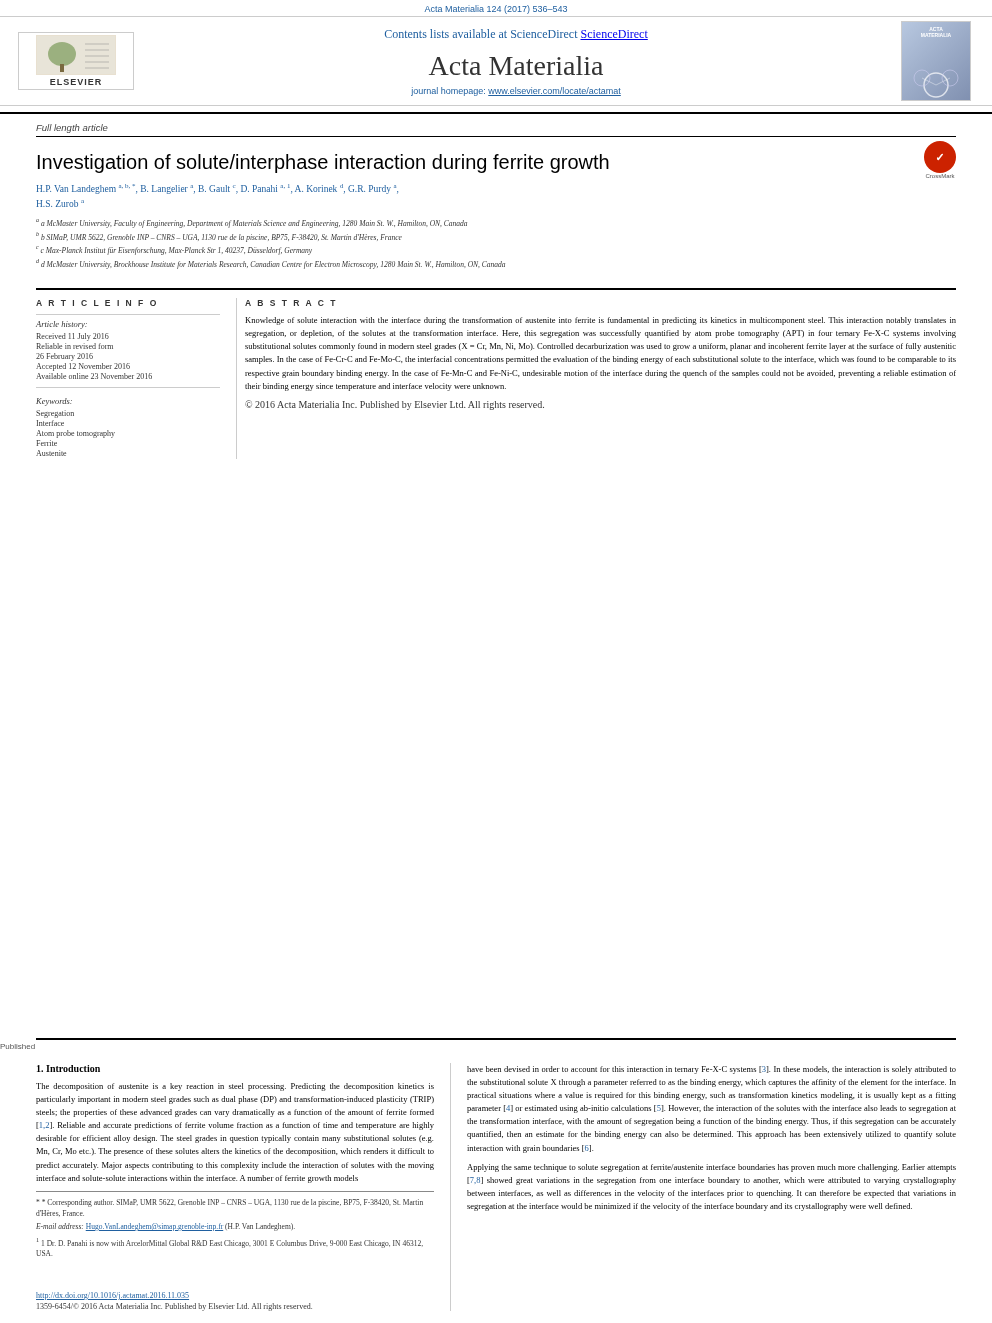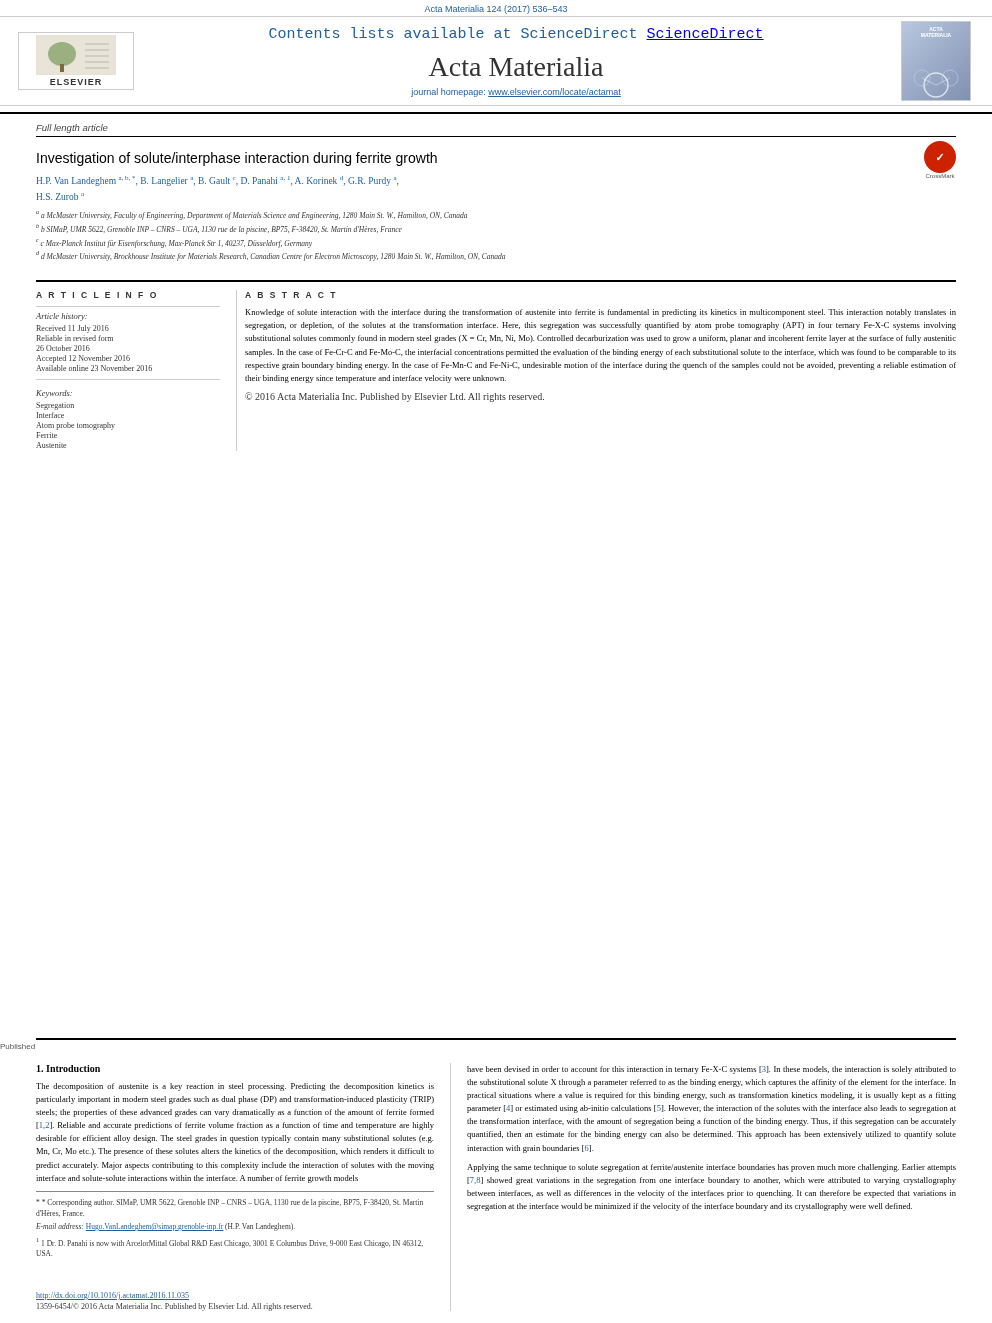--- a/index.html
+++ b/index.html
@@ -74,23 +74,23 @@
       color: #333;
       font-weight: bold;
       margin-top: 2px;
       letter-spacing: 1px;
     }
     .header-center {
       flex: 1;
       text-align: center;
     }
     .science-direct-link {
-      font-size: 15px;
-      color: #2060a0;
-      font-family: Liberation Mono, monospace;
+      font-size: 12px;
+      color: #2060a0;
+      font-family: Liberation Serif, serif;
       margin-bottom: 8px;
     }
     .journal-title-big {
       font-size: 28px;
       font-family: 'Times New Roman', Times, serif;
       color: #333;
       font-weight: normal;
       margin: 4px 0;
     }
     .homepage-link {
@@ -127,21 +127,21 @@
     .article-type {
       font-size: 9.5px;
       font-family: Arial, sans-serif;
       color: #444;
       font-style: italic;
       margin-bottom: 4px;
       border-bottom: 1px solid #000;
       padding-bottom: 3px;
     }
     .article-title {
-      font-size: 14px;
+      font-size: 20px;
       font-family: Arial, sans-serif;
       color: #000;
       font-weight: normal;
       margin: 8px 0 6px 0;
       line-height: 1.3;
     }
     .authors-line {
       font-size: 9.5px;
       color: #2060a0;
       margin-bottom: 4px;
@@ -410,21 +410,21 @@
     </div>
 
     <div class="info-abstract-row">
 
       <div class="left-col">
         <div class="section-label">A R T I C L E   I N F O</div>
         <div class="divider-light"></div>
         <div class="article-history-label">Article history:</div>
         <div class="article-history-item">Received 11 July 2016</div>
         <div class="article-history-item">Reliable in revised form</div>
-        <div class="article-history-item">26 October 2016</div>
+        <div class="article-history-item">26 February 2016</div>
         <div class="article-history-item">Accepted 12 November 2016</div>
         <div class="article-history-item">Available online 23 November 2016</div>
         <div class="divider-light" style="margin-top:6px;"></div>
         <div class="keywords-label">Keywords:</div>
         <div class="keyword-item">Segregation</div>
         <div class="keyword-item">Interface</div>
         <div class="keyword-item">Atom probe tomography</div>
         <div class="keyword-item">Ferrite</div>
         <div class="keyword-item">Austenite</div>
       </div>

